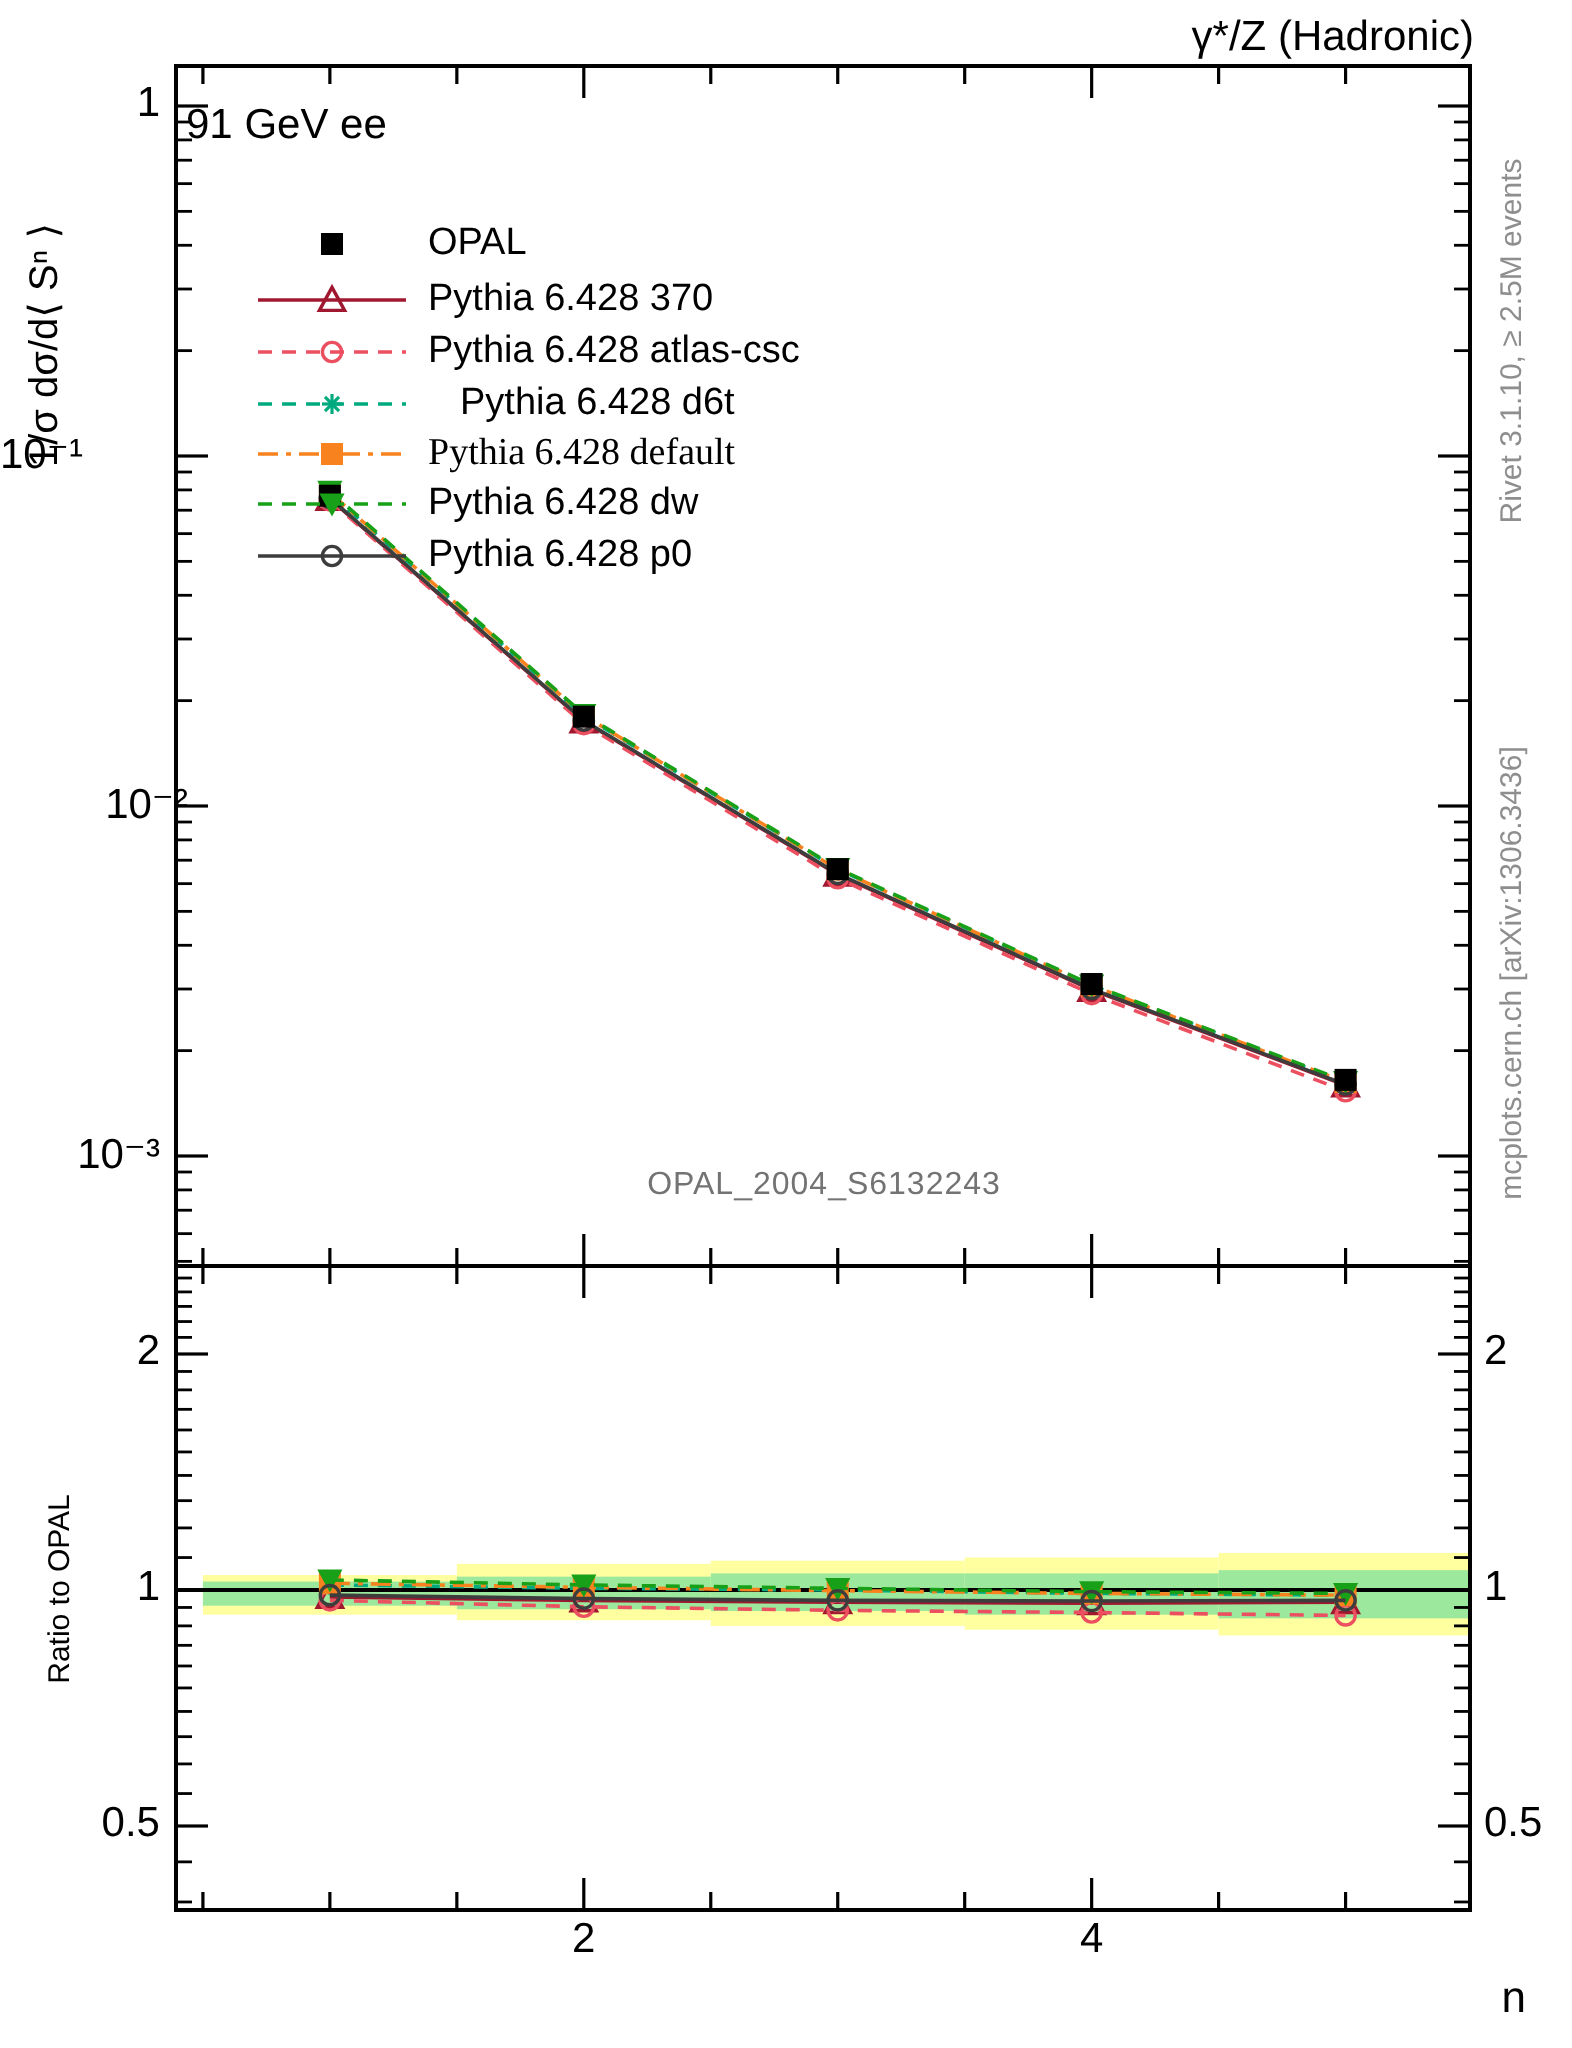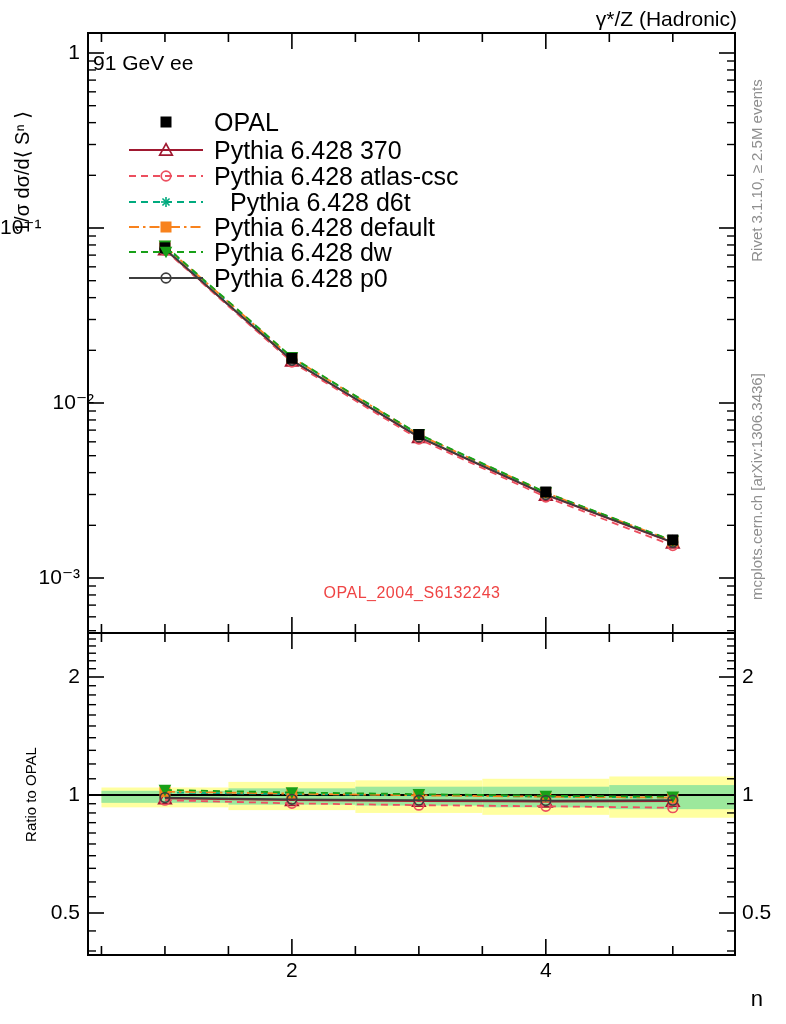--- a/index.html
+++ b/index.html
@@ -5,25 +5,25 @@
   html,body{margin:0;padding:0;background:#ffffff;}
   #page{position:relative;width:786px;height:1024px;background:#fff;
         font-family:"Liberation Sans","DejaVu Sans",sans-serif;color:#000;overflow:hidden;}
   #plot-svg{position:absolute;left:0;top:0;}
   .abs{position:absolute;white-space:nowrap;}
   .title{font-size:21px;}
   .ticklab{font-size:21px;}
   .ylab-main{font-size:20px;transform:rotate(-90deg);text-align:center;}
   .ylab-ratio{font-size:15px;transform:rotate(-90deg);text-align:center;}
   .side-note{font-size:15px;color:#8e8e8e;transform:rotate(-90deg);text-align:center;}
-  .watermark{font-size:16px;color:#ef4444;letter-spacing:0.5px;}
+  .watermark{font-size:16px;color:#737373;letter-spacing:0.5px;}
   .xlab{font-size:22px;}
   #legend .row{position:absolute;height:26px;display:flex;align-items:center;}
   #legend .sample{width:78px;height:20px;position:relative;flex:0 0 78px;}
-  #legend .lbl{font-size:25px;margin-left:9px;}
+  #legend .lbl{font-size:19px;margin-left:9px;}
 </style>
 </head>
 <body>
 
 <div id="page">
   <svg id="plot-svg" width="786" height="1024">
       <g>
         <rect x="101.45800627943485" y="787.5066528078734" width="126.96232339089481" height="19.84763787479642" fill="#ffffa0"></rect>
         <rect x="228.42032967032966" y="781.8983051381282" width="126.9623233908948" height="28.22414433777226" fill="#ffffa0"></rect>
         <rect x="355.38265306122446" y="780.3292800697402" width="126.96232339089477" height="32.60708495677568" fill="#ffffa0"></rect>
@@ -380,21 +380,21 @@
             <line x1="2" y1="10" x2="76" y2="10" stroke="#00aa7e" stroke-width="1.8" stroke-dasharray="7 5"></line>
             <g>
               <line x1="34" y1="10" x2="44" y2="10" stroke="#00aa7e" stroke-width="1.6"></line>
               <line x1="35.46446609406726" y1="6.464466094067262" x2="42.53553390593274" y2="13.535533905932738" stroke="#00aa7e" stroke-width="1.6"></line>
               <line x1="39" y1="5" x2="39" y2="15" stroke="#00aa7e" stroke-width="1.6"></line>
               <line x1="42.53553390593274" y1="6.464466094067262" x2="35.46446609406726" y2="13.535533905932738" stroke="#00aa7e" stroke-width="1.6"></line>
             </g>
           </svg></div>
         <div class="lbl">Pythia 6.428 d6t</div>
       </div>
-      <div class="row" style="left: 127px; top: 214px;">
+      <div class="row" style="left: 127px; top: 214px; font-family: Liberation Serif, serif;">
         <div class="sample"><svg width="78" height="20">
             <line x1="2" y1="10" x2="76" y2="10" stroke="#f8821d" stroke-width="1.8" stroke-dasharray="10 4 2.5 4"></line>
             <rect x="33.5" y="4.5" width="11" height="11" fill="#f8821d"></rect>
           </svg></div>
         <div class="lbl">Pythia 6.428 default</div>
       </div>
       <div class="row" style="left: 127px; top: 239px;">
         <div class="sample"><svg width="78" height="20">
             <line x1="2" y1="10" x2="76" y2="10" stroke="#18a018" stroke-width="1.8" stroke-dasharray="7 5"></line>
             <path d="M 39 16.3 L 45.3 4.8 L 32.7 4.8 Z" fill="#18a018"></path>

